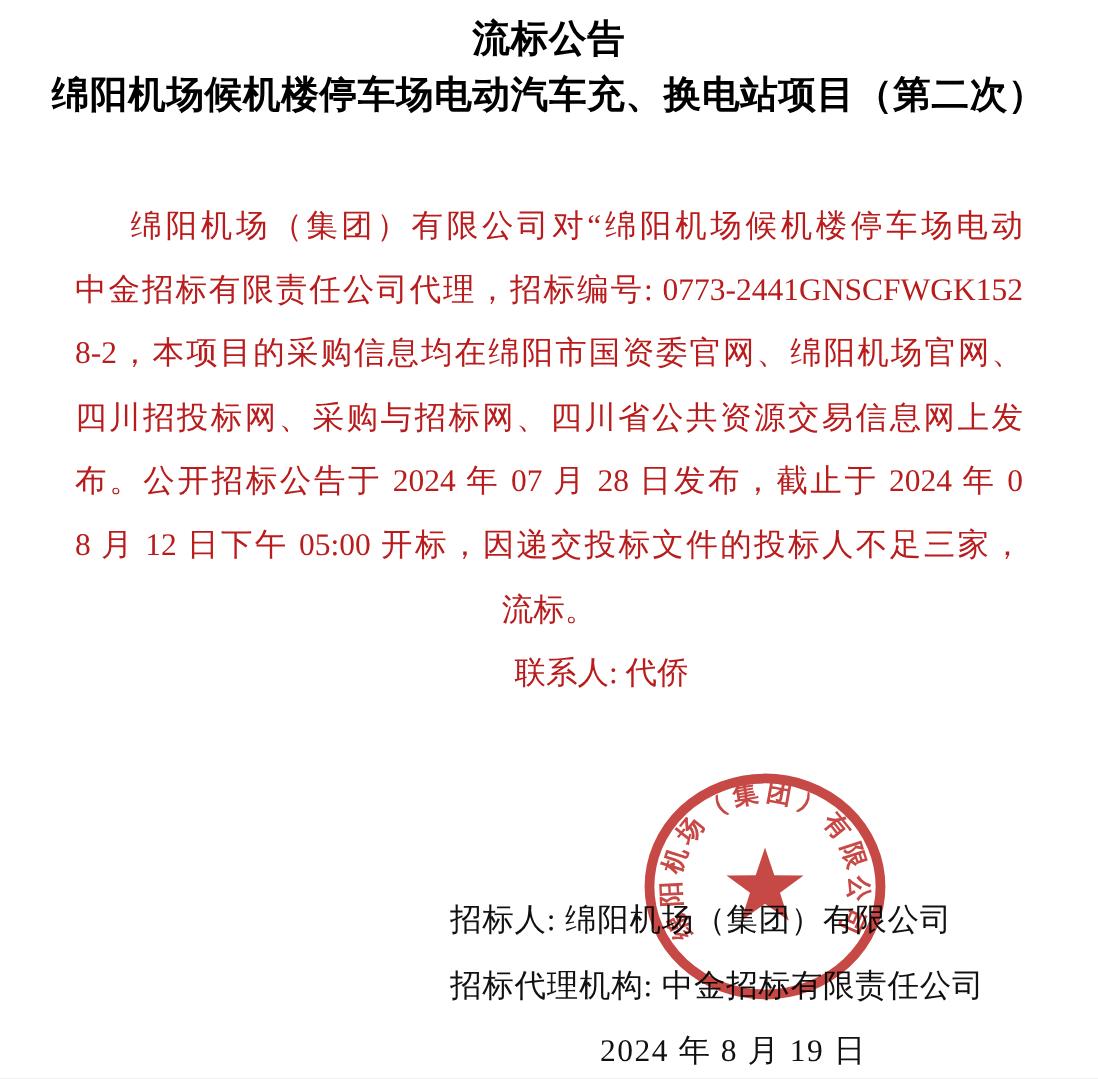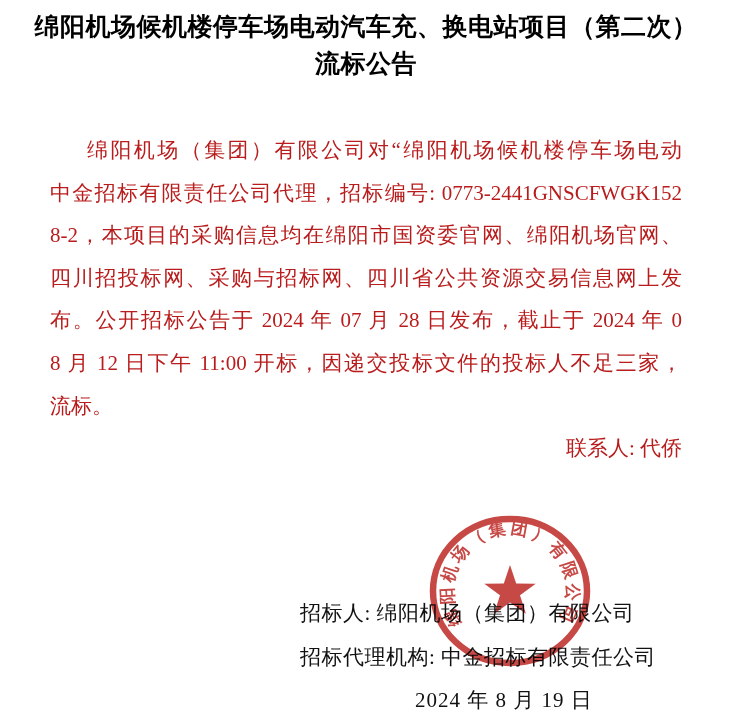--- a/index.html
+++ b/index.html
@@ -33,60 +33,60 @@
     font-size: 21px;
     line-height: 42.6px;
     color: #b91c1c;
   }
   .jline {
     text-align: justify;
     text-align-last: justify;
     white-space: nowrap;      
   }
   .jline.first { text-indent: 37px; }
-  .plainline { text-align: left; }
-  .contact-line { text-align: right; padding-left: 70px; }
+  .plainline { text-align: center; }
+  .contact-line { text-align: center; padding-left: 70px; }
   .sig-line {
     position: absolute;
     font-size: 21px;
     letter-spacing: 0.5px;
     color: #111;
     white-space: nowrap;
   }
   .sig-tenderer { left: 300px; top: 599px; }
   .sig-agency   { left: 300px; top: 643px; }
-  .sig-date     { left: 415px; top: 686px; letter-spacing: 1px; text-align: center; }
+  .sig-date     { left: 400px; top: 686px; letter-spacing: 1px; text-align: center; }
   .stamp {
     position: absolute;
     left: 426px;
     top: 512px;
     width: 168px;
     height: 158px;
     mix-blend-mode: multiply;
     opacity: 0.93;
     pointer-events: none;
   }
 </style>
 </head>
 <body>
 
 <div class="page">
 
   <div class="doc-title">
+    <div>流标公告</div>
     <div>绵阳机场候机楼停车场电动汽车充、换电站项目（第二次）</div>
-    <div>流标公告</div>
   </div>
 
   <div class="body-text">
     <div class="jline first">绵阳机场（集团）有限公司对“绵阳机场候机楼停车场电动</div>
     <div class="jline">中金招标有限责任公司代理，招标编号: 0773-2441GNSCFWGK152</div>
     <div class="jline">8-2，本项目的采购信息均在绵阳市国资委官网、绵阳机场官网、</div>
     <div class="jline">四川招投标网、采购与招标网、四川省公共资源交易信息网上发</div>
     <div class="jline">布。公开招标公告于 2024 年 07 月 28 日发布，截止于 2024 年 0</div>
-    <div class="jline">8 月 12 日下午 11:00 开标，因递交投标文件的投标人不足三家，</div>
+    <div class="jline">8 月 12 日下午 05:00 开标，因递交投标文件的投标人不足三家，</div>
     <div class="plainline">流标。</div>
     <div class="contact-line">联系人: 代侨</div>
   </div>
 
   <div class="sig-line sig-tenderer">招标人: 绵阳机场（集团）有限公司</div>
   <div class="sig-line sig-agency">招标代理机构: 中金招标有限责任公司</div>
   <div class="sig-line sig-date">2024 年 8 月 19 日</div>
 
   <svg class="stamp" viewBox="0 0 168 158" xmlns="http://www.w3.org/2000/svg">
     <ellipse cx="84" cy="79" rx="77" ry="72" fill="none" stroke-width="6.5" stroke="#c33b38"></ellipse>

